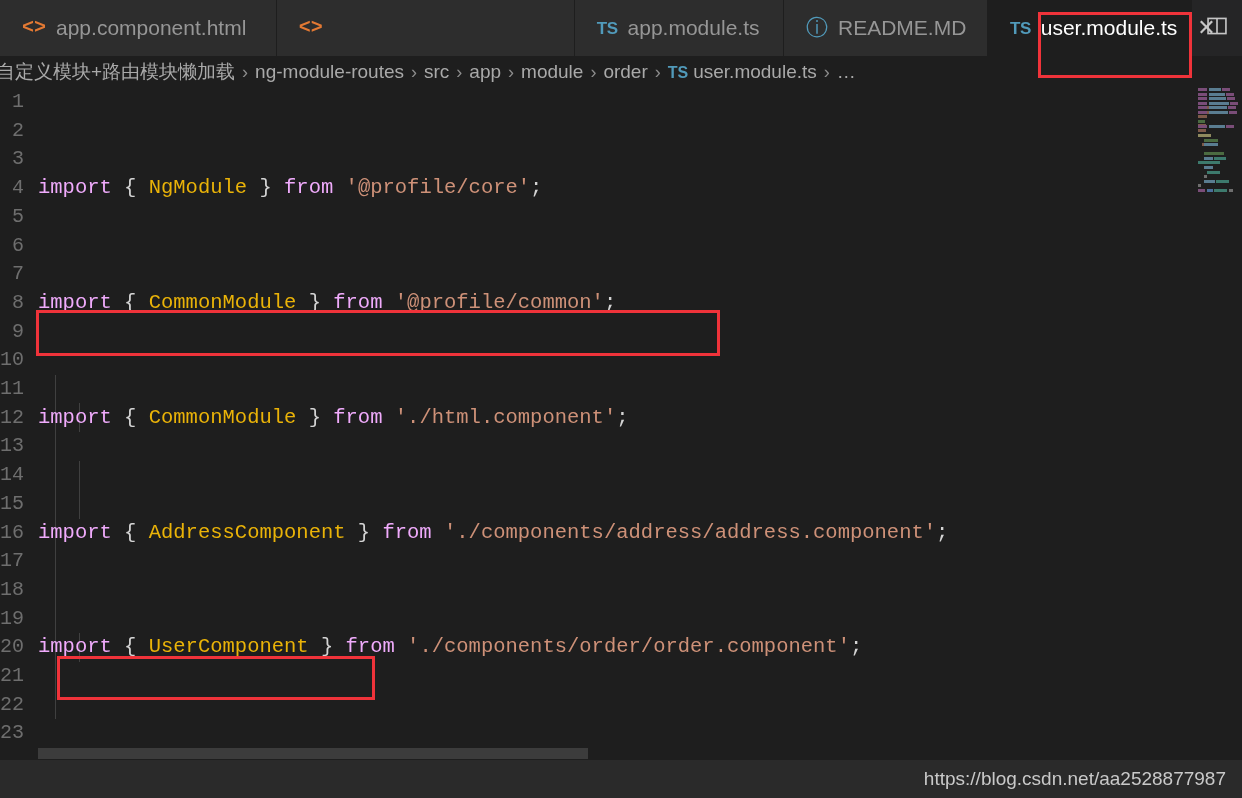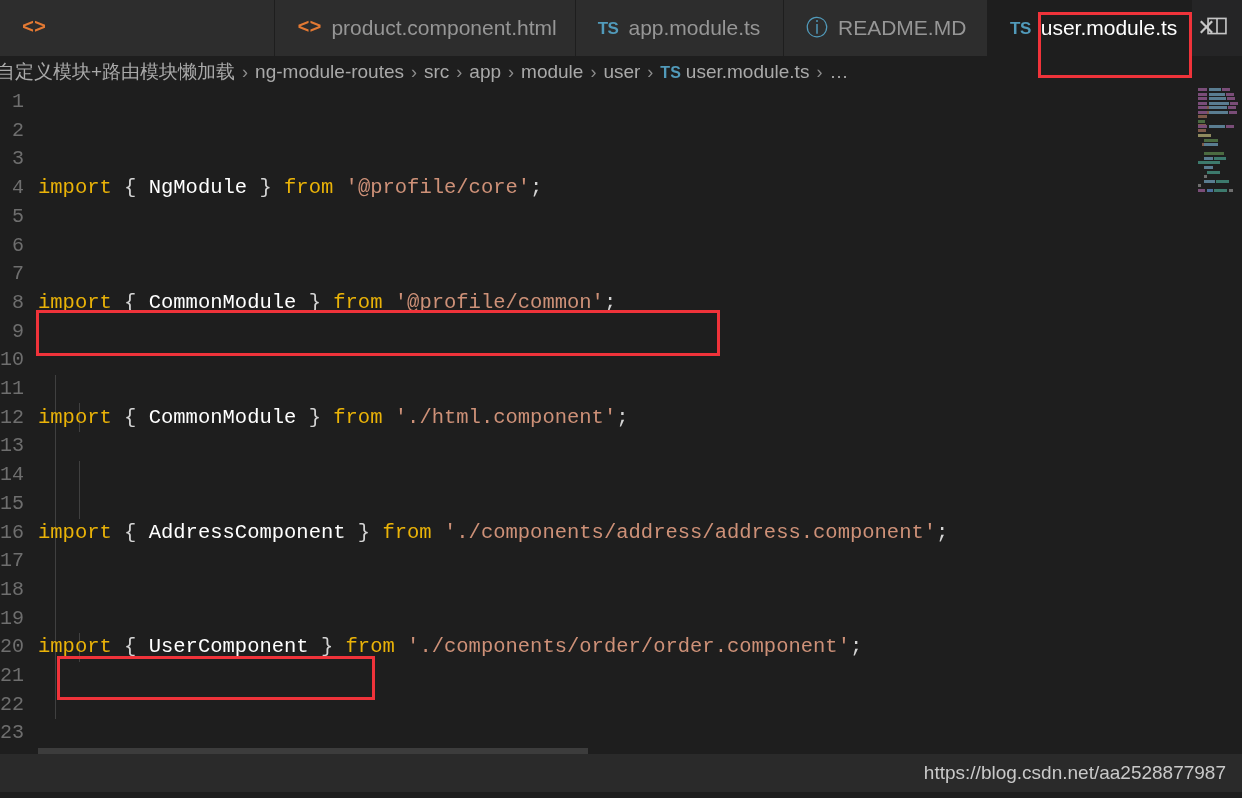--- a/index.html
+++ b/index.html
@@ -85,22 +85,22 @@
     position: absolute; left: 38px; top: 0; right: 0; height: 672px;
     font-family: "Liberation Mono", monospace;
     font-size: 20.5px;
     line-height: 28.7px;
     white-space: pre;
     color: #d4d4d4;
   }
   .cline { height: 28.7px; white-space: pre; }
 
   
-  .t-kw      { color: #eab308; }   
-  .t-var     { color: #ffffff; }   
+  .t-kw      { color: #f0abfc; }   
+  .t-var     { color: #eab308; }   
   .t-str     { color: #ce9178; }   
   .t-punc    { color: #d4d4d4; }   
 
   
   .iguide {
     position: absolute; width: 1px; background: #404040;
   }
 
   
   .minimap {
@@ -124,43 +124,43 @@
     position: absolute; left: 0; bottom: 0; width: 1242px; height: 14px;
     background: #1e1e1e;
   }
   .hscroll-thumb {
     position: absolute; left: 38px; top: 2px; height: 11px; width: 550px;
     background: #3c3c3c;
   }
 
   
   .footer {
-    position: absolute; left: 0; bottom: 6px; width: 1242px; height: 38px;
+    position: absolute; left: 0; bottom: 0; width: 1242px; height: 38px;
     background: #2a2a2a;
     display: flex; align-items: center; justify-content: flex-end;
     padding-right: 16px;
   }
   .footer .wm {
     color: #c9c9c9; font-size: 19px; font-family: "Liberation Sans", sans-serif;
   }
 </style>
 </head>
 <body>
 
 <div id="app">
 
   <div class="tabbar">
 
     <div class="tab" style="width:282px;">
       <span class="ticon html-icon">&lt;&gt;</span>
+      <span>app.component.html</span>
     </div>
 
     <div class="tab" style="width:304px;">
       <span class="ticon html-icon">&lt;&gt;</span>
-      <span>product.component.html</span>
     </div>
 
     <div class="tab" style="width:213px;">
       <span class="ticon ts-icon">TS</span>
       <span>app.module.ts</span>
     </div>
 
     <div class="tab" style="width:204px;">
       <span class="ticon info-icon">ⓘ</span>
       <span>README.MD</span>
@@ -189,21 +189,21 @@
     <span class="crumb first">自定义模块+路由模块懒加载</span>
     <span class="sep">›</span>
     <span class="crumb">ng-module-routes</span>
     <span class="sep">›</span>
     <span class="crumb">src</span>
     <span class="sep">›</span>
     <span class="crumb">app</span>
     <span class="sep">›</span>
     <span class="crumb">module</span>
     <span class="sep">›</span>
-    <span class="crumb">user</span>
+    <span class="crumb">order</span>
     <span class="sep">›</span>
     <span class="crumb">
       <span class="ts-mini">TS</span><span>user.module.ts</span>
     </span>
     <span class="sep">›</span>
     <span class="crumb">…</span>
   </div>
 
   <div class="editor">
 

